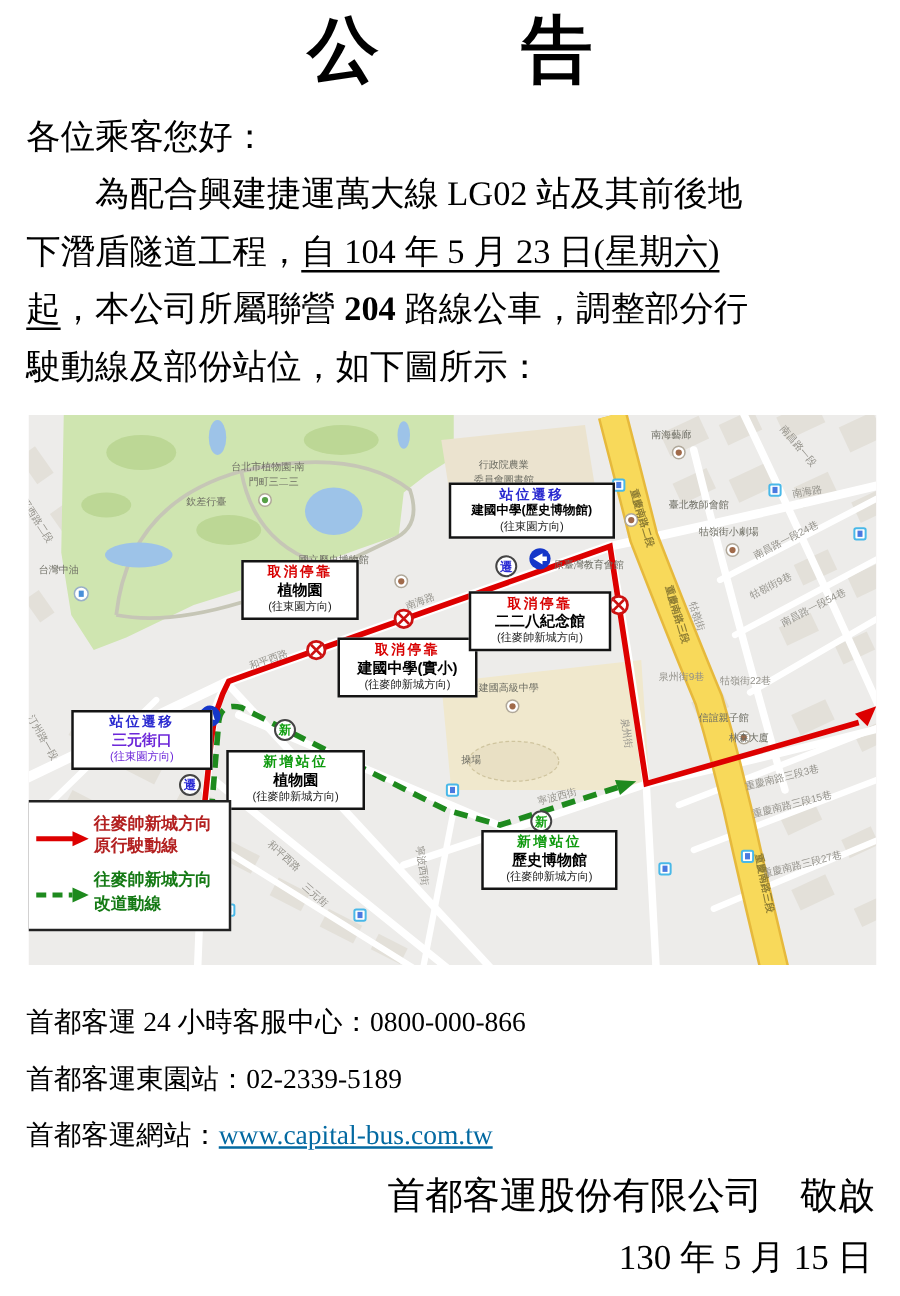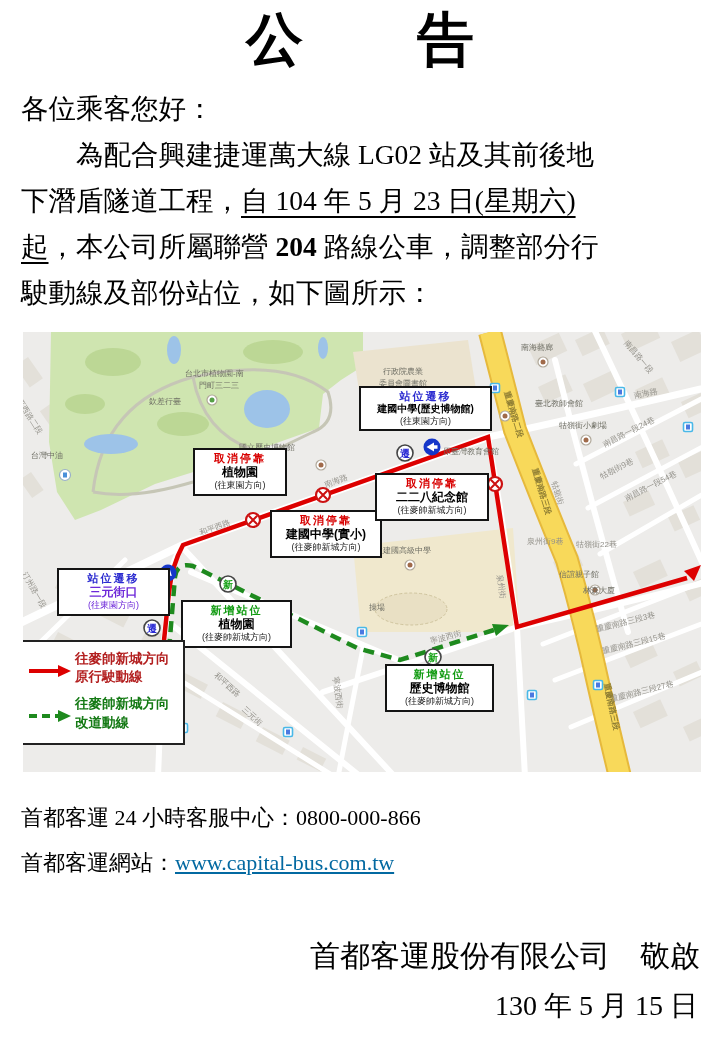--- a/index.html
+++ b/index.html
@@ -365,17 +365,18 @@
       <div class="ltext green">
         <div>往麥帥新城方向</div>
         <div>改道動線</div>
       </div>
     </div>
   </div>
 </div>
 
 <div class="contact">
   <div>首都客運 24 小時客服中心：0800-000-866</div>
+  <div>首都客運東園站：02-2339-5189</div>
   <div><span>首都客運網站：</span><a class="site" href="#">www.capital-bus.com.tw</a></div>
 </div>
 
 <div class="sign">首都客運股份有限公司　敬啟</div>
 <div class="date">130 年 5 月 15 日</div>
 
 </body></html>

